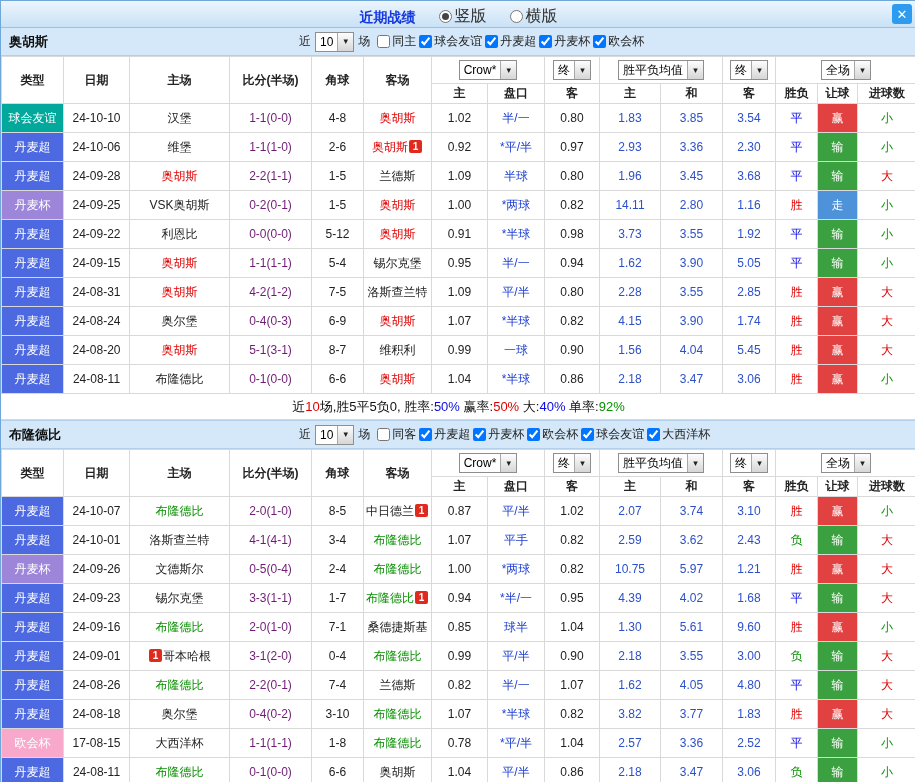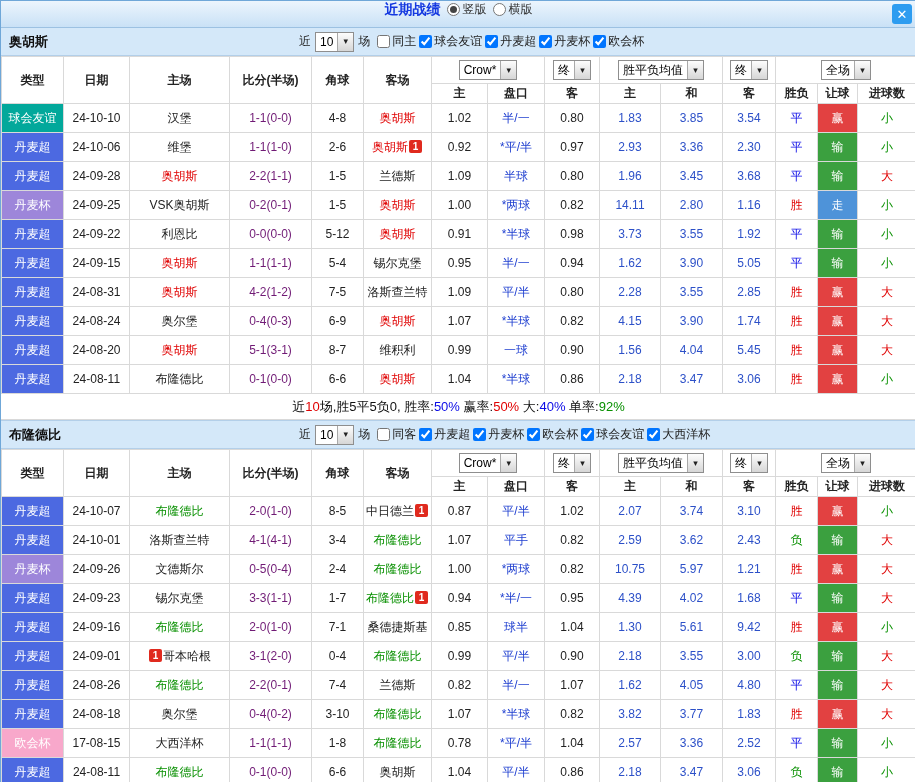--- a/index.html
+++ b/index.html
@@ -1,20 +1,20 @@
 <!DOCTYPE html>
 <html><head>
 <meta charset="utf-8">
 <style>
   html,body{margin:0;padding:0;}
   body{font-family:"Liberation Sans","DejaVu Sans",sans-serif;background:#e8e8e8;}
   .window{width:915px;height:782px;background:#fff;border:1px solid #6FA7D8;overflow:hidden;position:relative;}
-  .titlebar{height:26px;background:linear-gradient(180deg,#ECF5FD,#C9E1F6);border-bottom:1px solid #9CC1E2;display:flex;align-items:flex-start;justify-content:center;position:relative;gap:6px;}
+  .titlebar{height:26px;background:linear-gradient(180deg,#ECF5FD,#C9E1F6);border-bottom:1px solid #9CC1E2;display:flex;align-items:flex-end;justify-content:center;position:relative;gap:23px;}
   .title{color:#1438E0;font-weight:bold;font-size:14px;}
-  .radio-opt{display:inline-flex;align-items:center;gap:3px;font-size:12px;color:#333;cursor:default;}
+  .radio-opt{display:inline-flex;align-items:center;gap:3px;font-size:16px;color:#333;cursor:default;}
   .radio{width:11px;height:11px;border:1px solid #777;border-radius:50%;background:#fff;position:relative;display:inline-block;}
   .radio.checked::after{content:"";position:absolute;left:2px;top:2px;right:2px;bottom:2px;border-radius:50%;background:#444;}
   .close-btn{position:absolute;right:4px;top:3px;width:20px;height:20px;background:#2D9CF0;border-radius:3px;color:#fff;display:flex;align-items:center;justify-content:center;font-size:13px;font-weight:bold;cursor:pointer;}
   .section-header{height:27px;background:#D4E8F9;border-top:1px solid #B3CFE9;border-bottom:1px solid #B3CFE9;display:flex;align-items:center;position:relative;}
   .team-title{font-size:13px;font-weight:bold;color:#111;padding-left:8px;}
   .filter-bar{position:absolute;left:298px;display:flex;align-items:center;gap:4px;font-size:12px;color:#222;white-space:nowrap;}
   .chk{display:inline-flex;align-items:center;gap:2px;margin-left:3px;}
   .chk input{width:13px;height:13px;margin:0;}
   .select{display:inline-flex;align-items:stretch;border:1px solid #8E8E8E;background:#fff;height:18px;font-size:12px;color:#000;cursor:default;vertical-align:middle;}
   .select .txt{padding:0 4px;display:flex;align-items:center;font-weight:normal;}
@@ -524,21 +524,21 @@
             <td>24-09-16</td>
             <td><span class="focus-green">布隆德比</span></td>
             <td class="c-score">2-0(1-0)</td>
             <td>7-1</td>
             <td><span>桑德捷斯基</span></td>
             <td>0.85</td>
             <td class="c-handicap">球半</td>
             <td>1.04</td>
             <td class="c-avg">1.30</td>
             <td class="c-avg">5.61</td>
-            <td class="c-avg">9.42</td>
+            <td class="c-avg">9.60</td>
             <td class="c-red">胜</td>
             <td class="bg-red">赢</td>
             <td class="c-green">小</td>
           </tr>
           <tr>
             <td class="league lg-dksuper">丹麦超</td>
             <td>24-09-01</td>
             <td><span class="rcard">1</span><span>哥本哈根</span></td>
             <td class="c-score">3-1(2-0)</td>
             <td>0-4</td>

